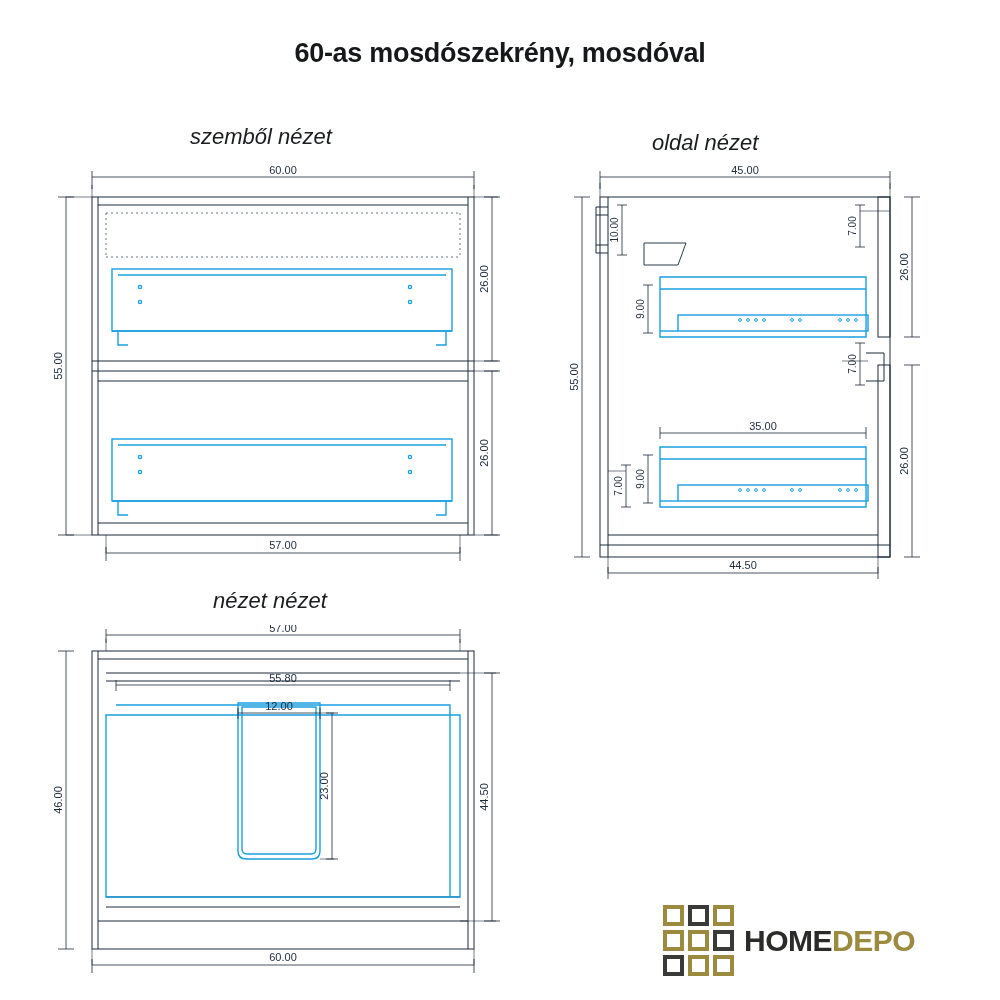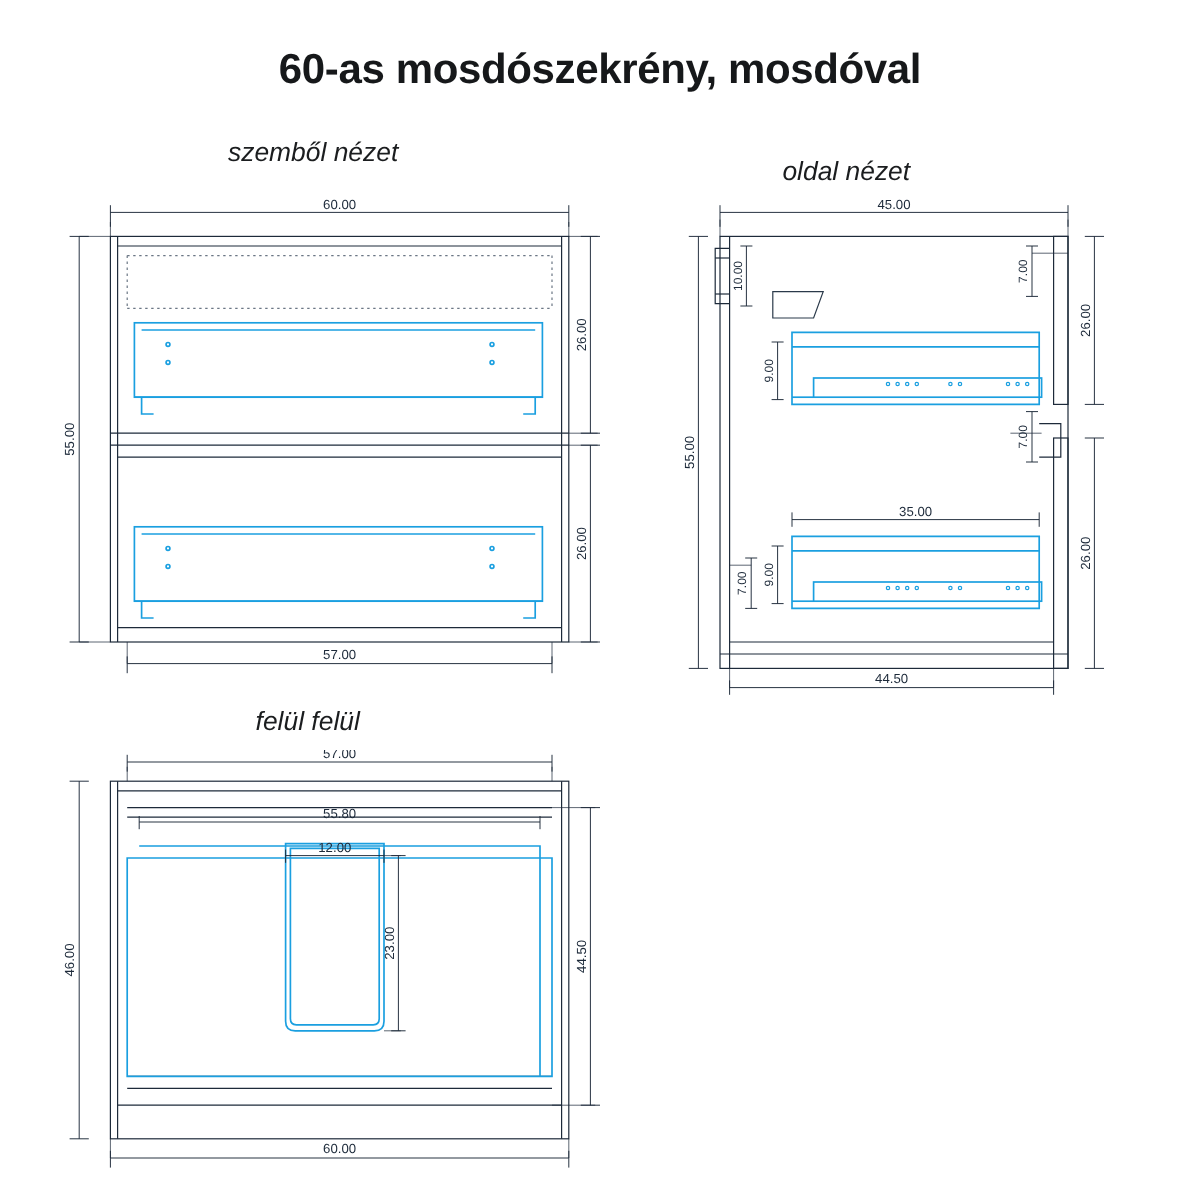--- a/index.html
+++ b/index.html
@@ -16,33 +16,33 @@
     height: 1000px;
     background: #ffffff;
     overflow: hidden;
   }
   #title {
     position: absolute;
     left: 0;
     top: 38px;
     width: 1000px;
     text-align: center;
-    font-size: 35px;
+    font-size: 27px;
     font-weight: bold;
     color: #16181a;
     letter-spacing: -0.3px;
   }
   .view-label {
     position: absolute;
     font-style: italic;
     font-size: 22px;
     color: #1b1d1f;
     white-space: nowrap;
   }
-  #label-front { left: 190px; top: 114px; }
+  #label-front { left: 190px; top: 124px; }
   #label-side  { left: 652px; top: 130px; }
   #label-top   { left: 213px; top: 588px; }
 
   svg.dwg {
     position: absolute;
     left: 0; top: 0;
   }
   .dim-text {
     font-family: "Liberation Sans", sans-serif;
     font-size: 11px;
@@ -90,21 +90,21 @@
 </style>
 </head>
 <body>
 
 <div id="page">
 
   <div id="title">60-as mosdószekrény, mosdóval</div>
 
   <div class="view-label" id="label-front">szemből nézet</div>
   <div class="view-label" id="label-side">oldal nézet</div>
-  <div class="view-label" id="label-top">felül felül</div>
+  <div class="view-label" id="label-top">nézet nézet</div>
 
   <svg class="dwg" id="svg-front" width="520" height="420" style="left:40px; top:165px;">
     <g fill="none" stroke="#1d2a3a" stroke-width="1">
 
       <rect x="52" y="32" width="382" height="338"></rect>
 
       <line x1="58" y1="32" x2="58" y2="370"></line>
       <line x1="428" y1="32" x2="428" y2="370"></line>
 
       <line x1="58" y1="40" x2="428" y2="40"></line>
@@ -387,14 +387,28 @@
       <text x="243" y="7" text-anchor="middle">57.00</text>
       <text x="243" y="336" text-anchor="middle">60.00</text>
       <text x="243" y="57" text-anchor="middle">55.80</text>
       <text x="239" y="85" text-anchor="middle">12.00</text>
       <text x="288" y="161" text-anchor="middle" transform="rotate(-90 288 161)">23.00</text>
       <text x="22" y="175" text-anchor="middle" transform="rotate(-90 22 175)">46.00</text>
       <text x="448" y="172" text-anchor="middle" transform="rotate(-90 448 172)">44.50</text>
     </g>
   </svg>
 
+  <div id="logo">
+    <div class="logo-grid">
+      <div class="logo-cell"></div>
+      <div class="logo-cell dark"></div>
+      <div class="logo-cell"></div>
+      <div class="logo-cell"></div>
+      <div class="logo-cell"></div>
+      <div class="logo-cell dark"></div>
+      <div class="logo-cell dark"></div>
+      <div class="logo-cell"></div>
+      <div class="logo-cell"></div>
+    </div>
+    <div id="logo-text"><span class="home">HOME</span><span class="depo">DEPO</span></div>
+  </div>
 
 </div>
 
 </body></html>

